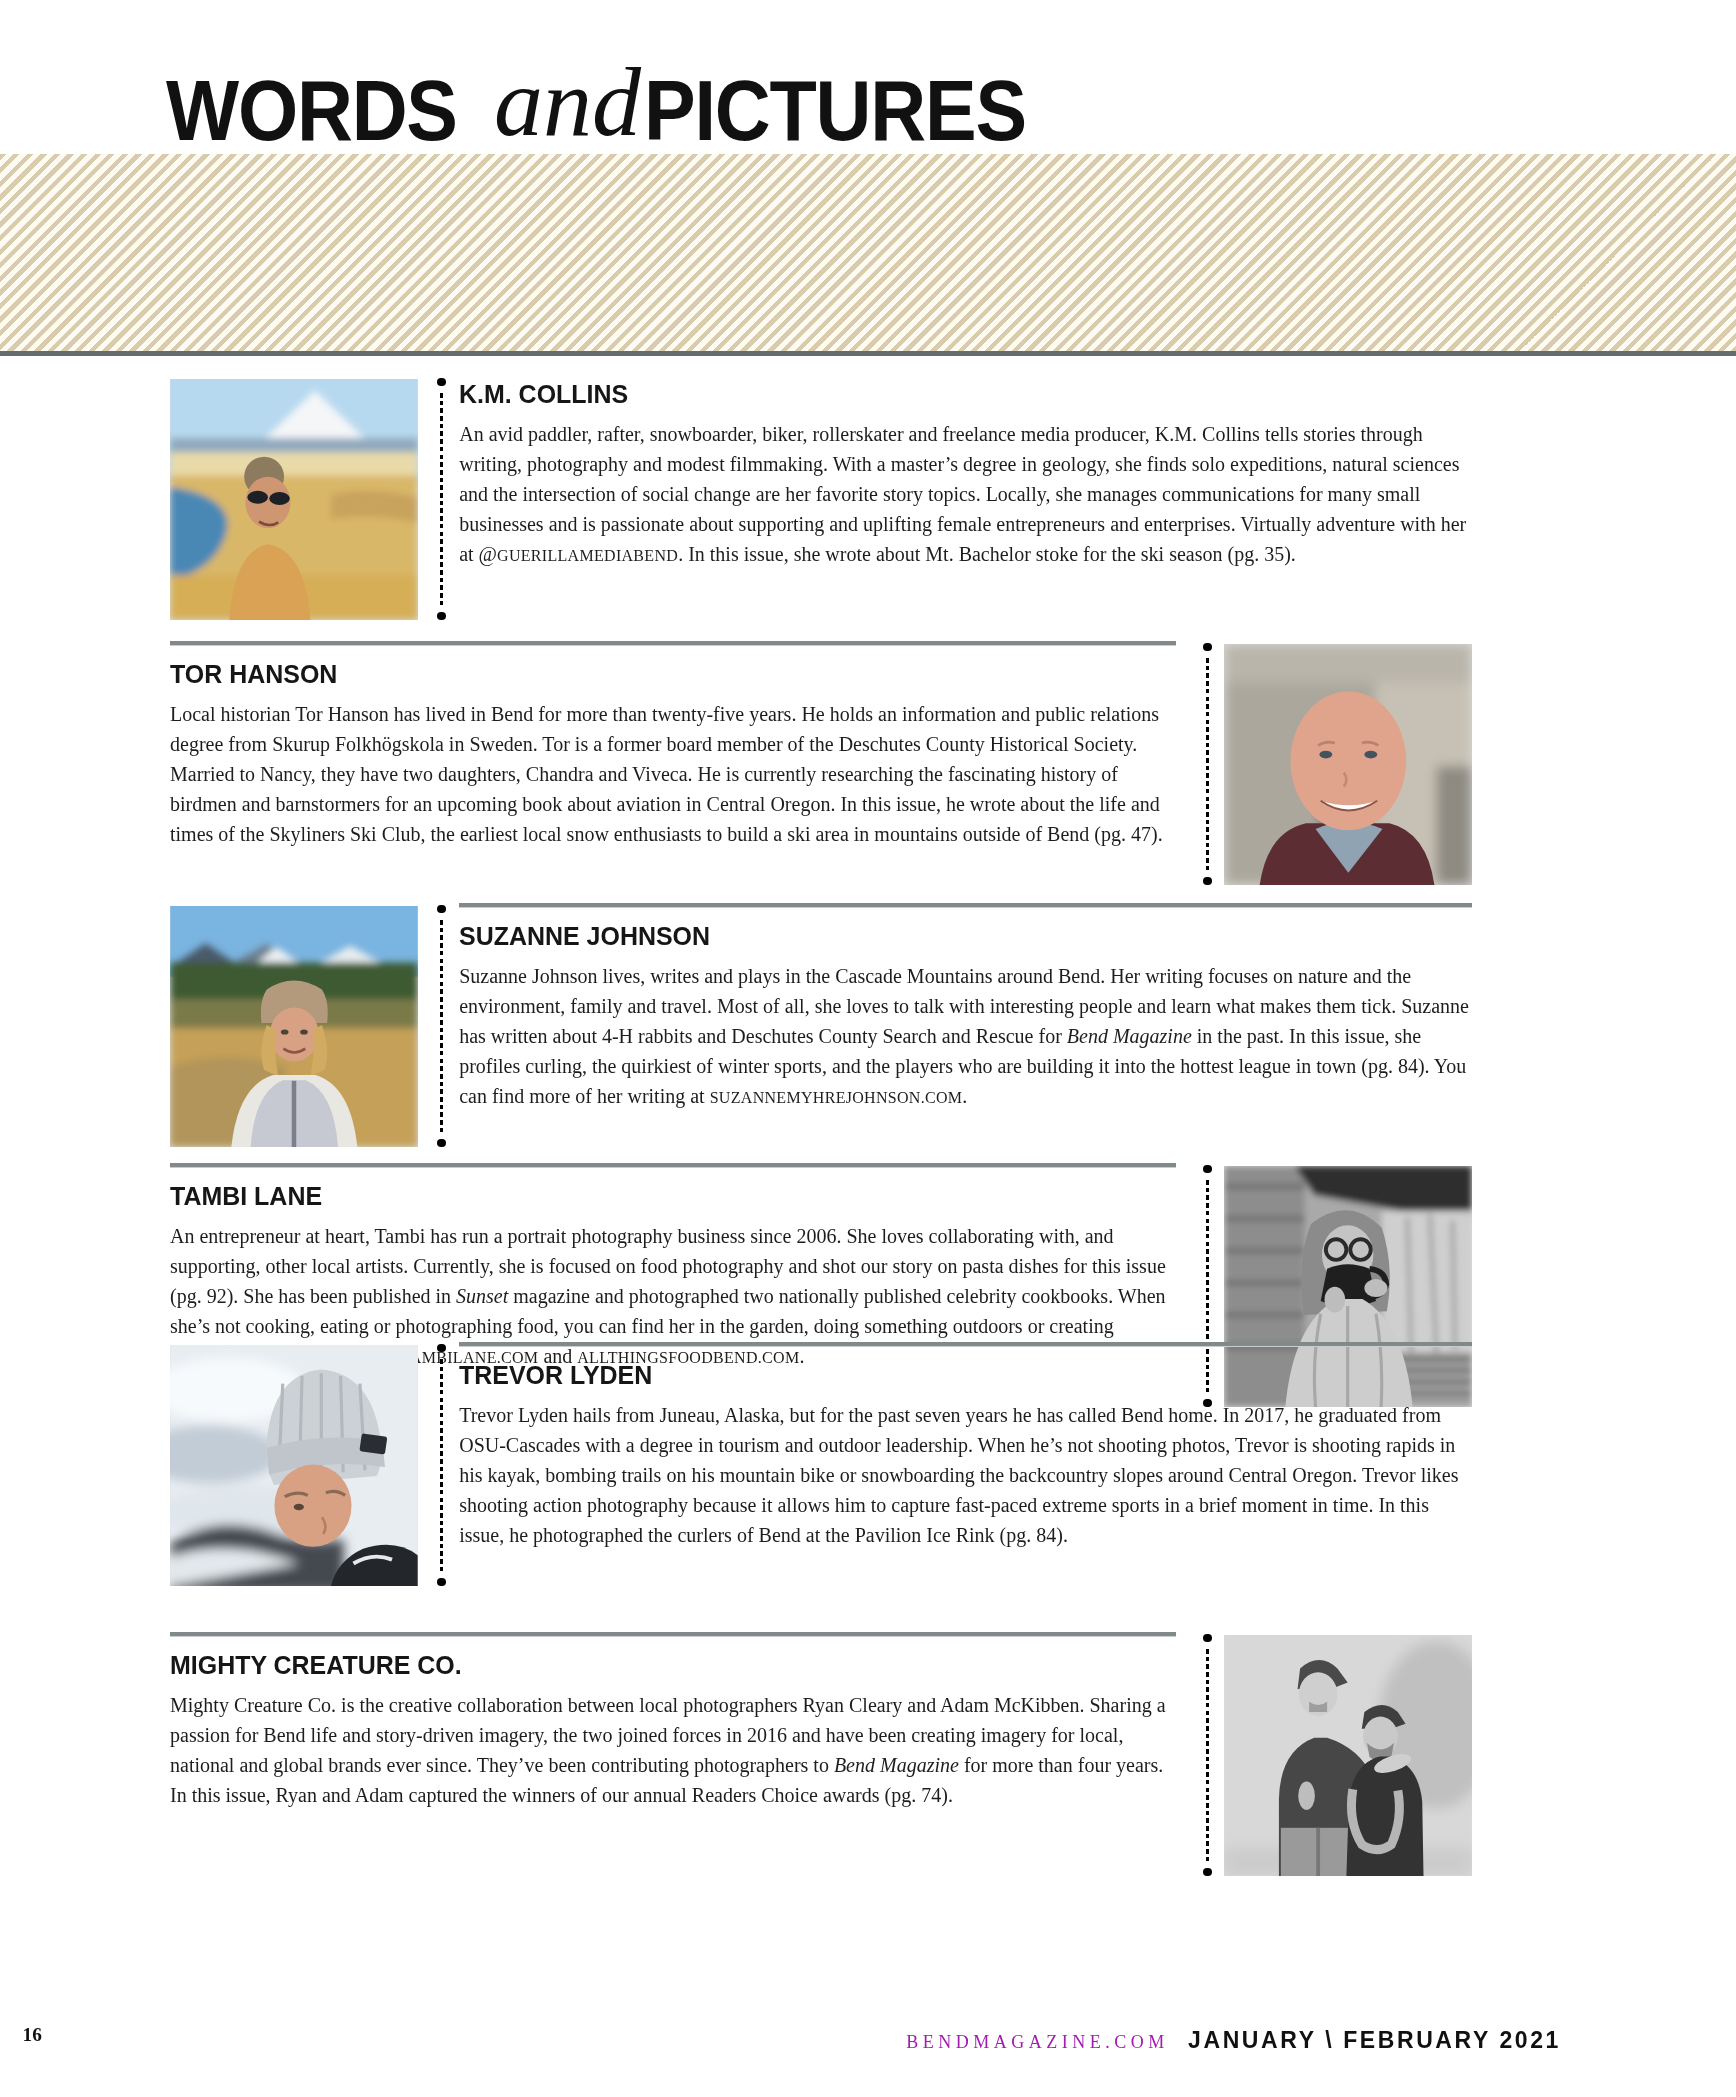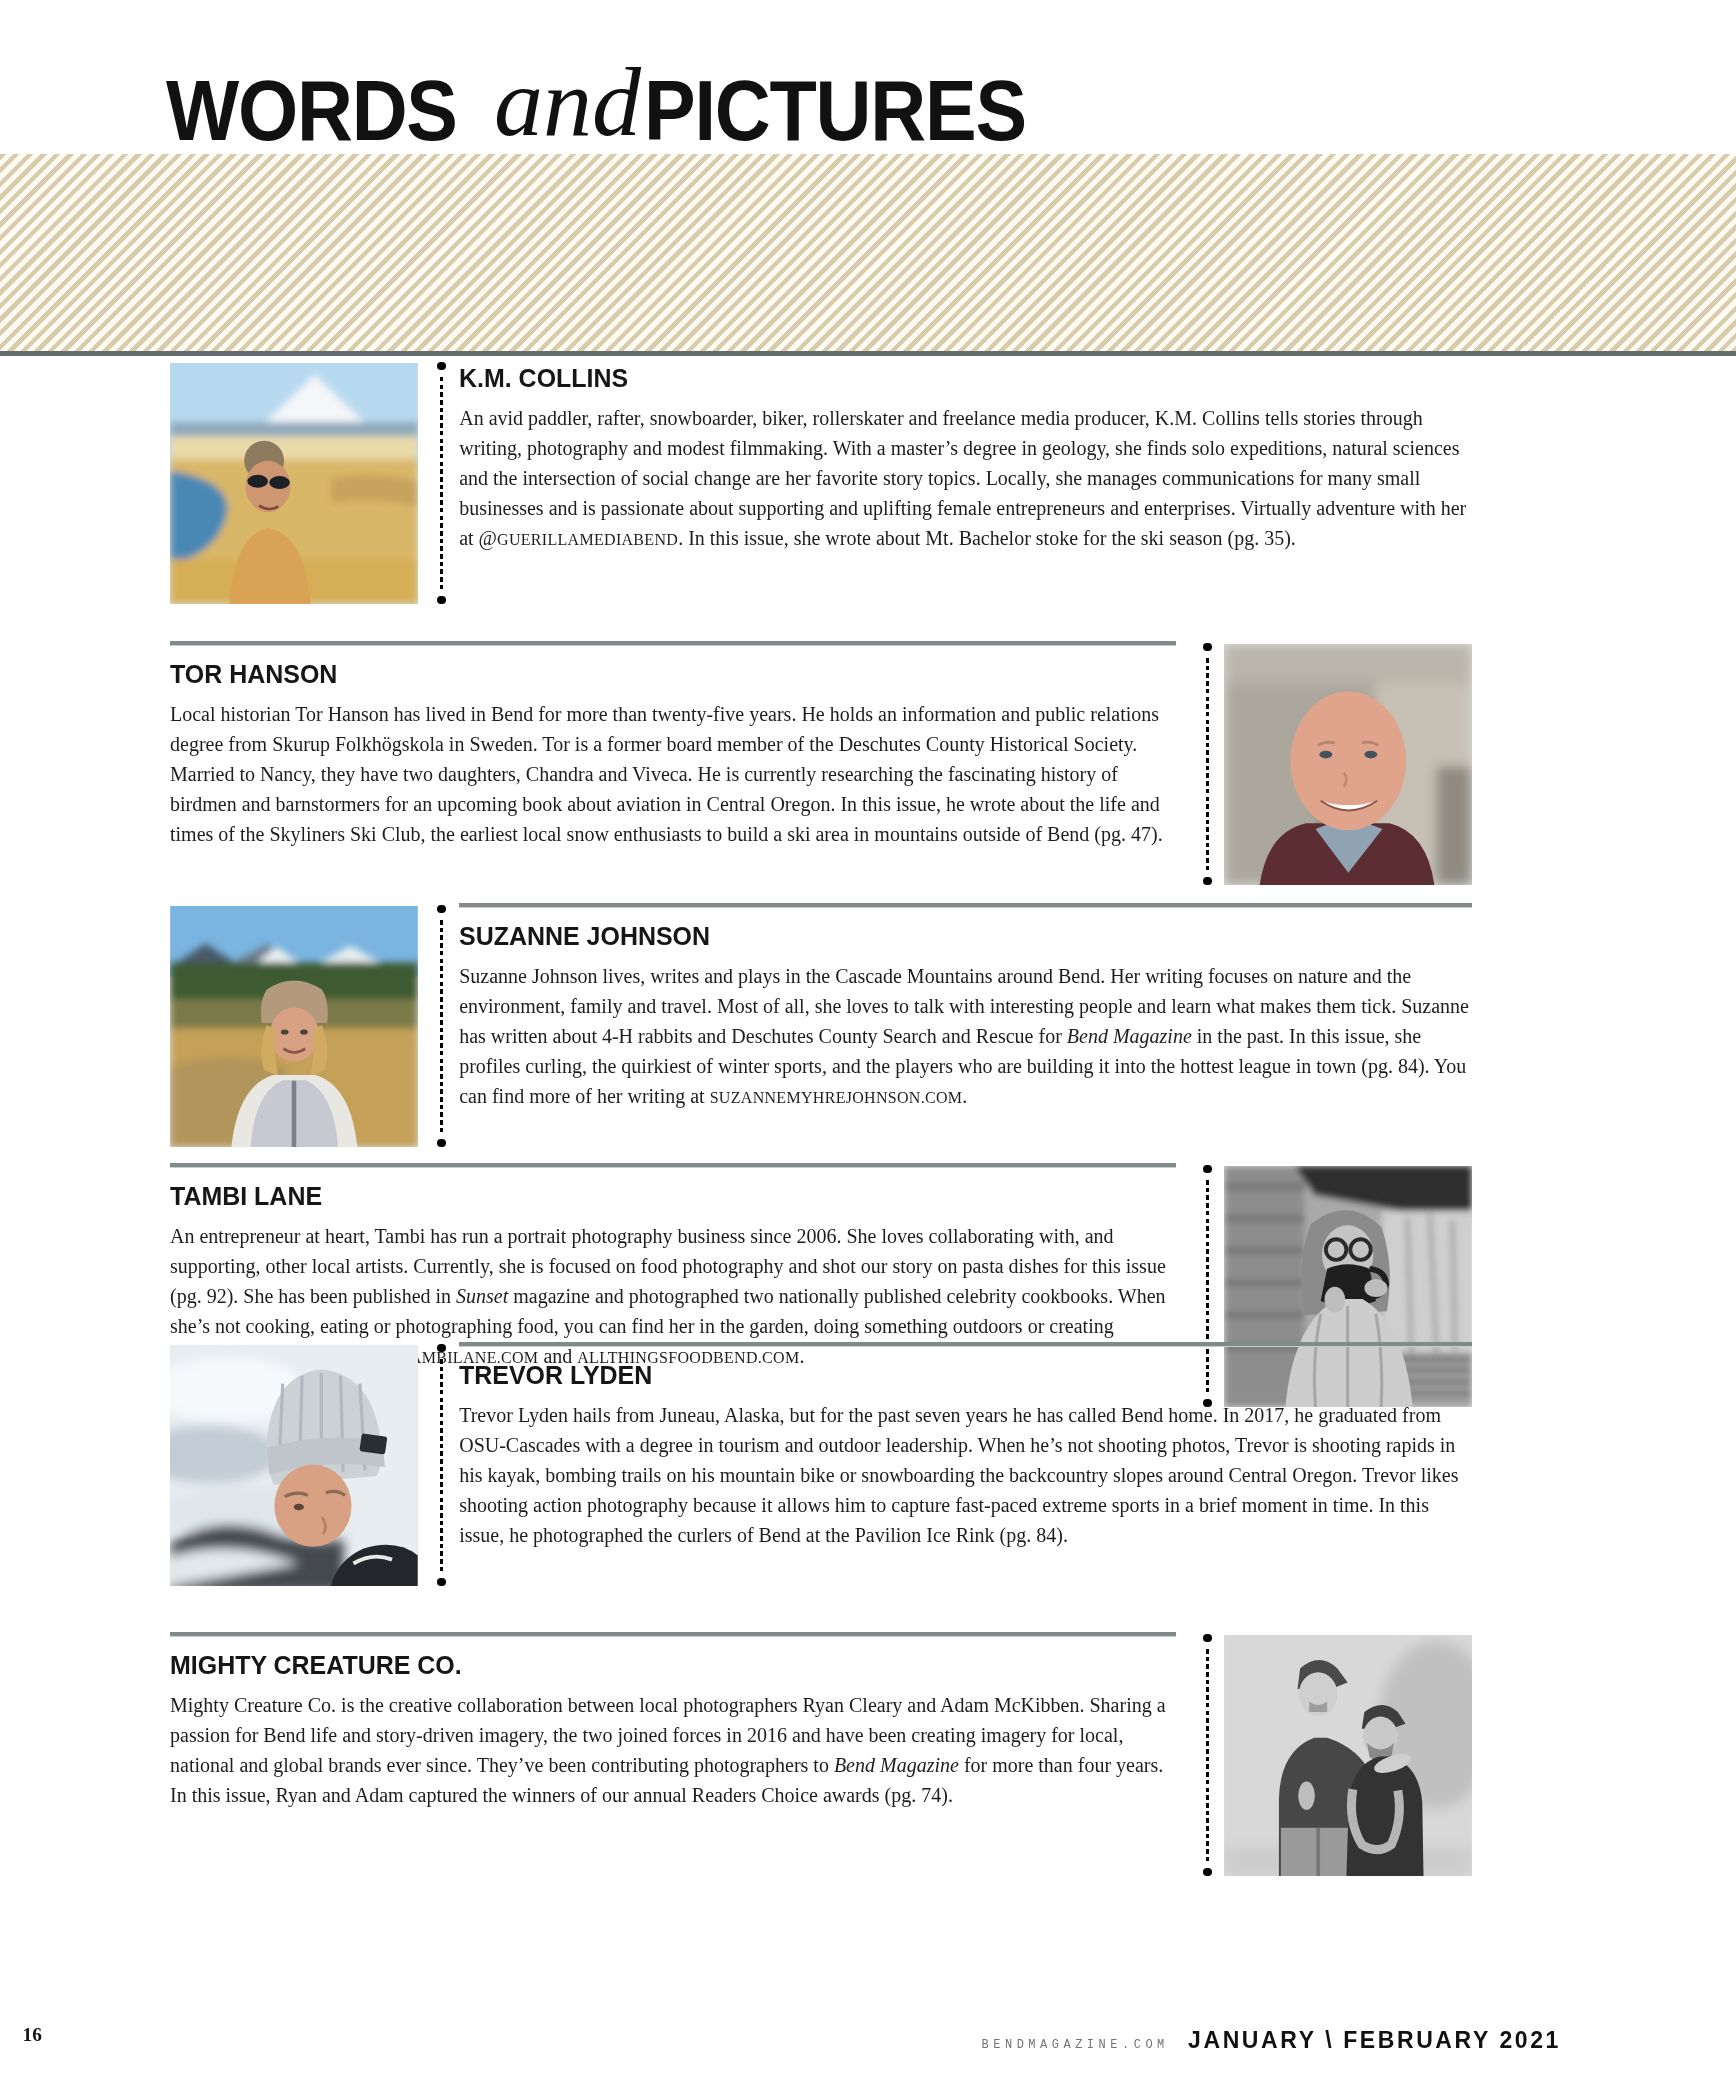--- a/index.html
+++ b/index.html
@@ -49,39 +49,39 @@
   .bio{margin:0;font-size:20px;line-height:30px;color:#1d1d1d;text-align:left;}
   .run-italic{font-style:italic;}
   .run-smallcaps{font-size:0.8em;letter-spacing:0.3px;}
   
   .page-num{
     position:absolute;left:22.5px;top:2024px;font-family:Liberation Serif, serif;
     font-weight:700;font-size:19.3px;color:#111;
   }
   .footer-right{position:absolute;top:2027px;right:175px;white-space:nowrap;}
   .footer-site{
-    font-family:Liberation Mono, monospace;font-size:12px;letter-spacing:4.5px;color:#737373;
+    font-family:Liberation Serif, serif;font-size:18px;letter-spacing:4.5px;color:#a21caf;
   }
   .footer-issue{
     font-family:"Liberation Sans",sans-serif;font-weight:700;font-size:23px;
     letter-spacing:2.6px;color:#111;margin-left:16.7px;
   }
 </style>
 </head>
 <body>
 
 <div class="title-wrap">
   <span class="title-sans" style="left:166px">WORDS</span>
   <span class="title-and" style="left:494px">and</span>
   <span class="title-sans" style="left:644px">PICTURES</span>
 </div>
 
 <div class="stripe-band"></div>
 
-<section class="row photo-left no-rule" style="top:360px">
+<section class="row photo-left no-rule" style="top:376px">
   <div class="photo">
     <svg width="248" height="241" viewBox="0 0 385 375">
       <defs>
           <filter id="b1" x="-20%" y="-20%" width="140%" height="140%">
             <feGaussianBlur stdDeviation="6"></feGaussianBlur>
           </filter>
         </defs>
       <rect width="385" height="160" fill="#b7d9ef"></rect>
       <g filter="url(#b1)">
         <path d="M140 100 L225 18 L310 100 Z" fill="#f4f6f8"></path>

